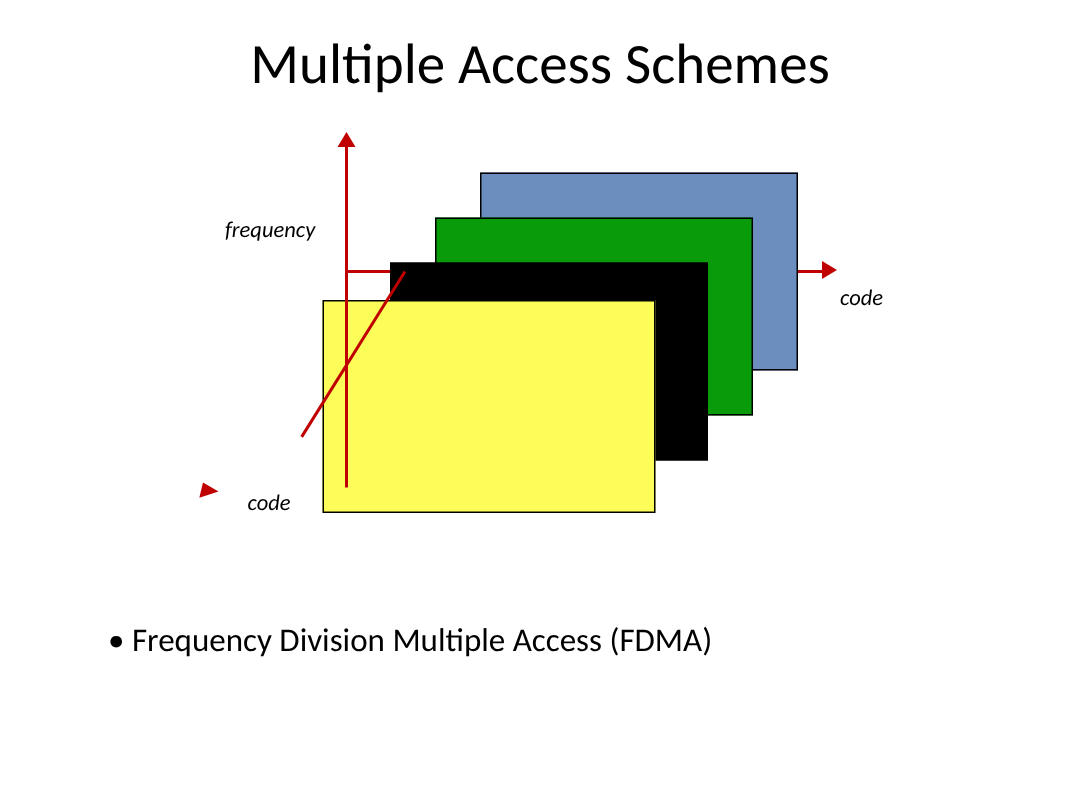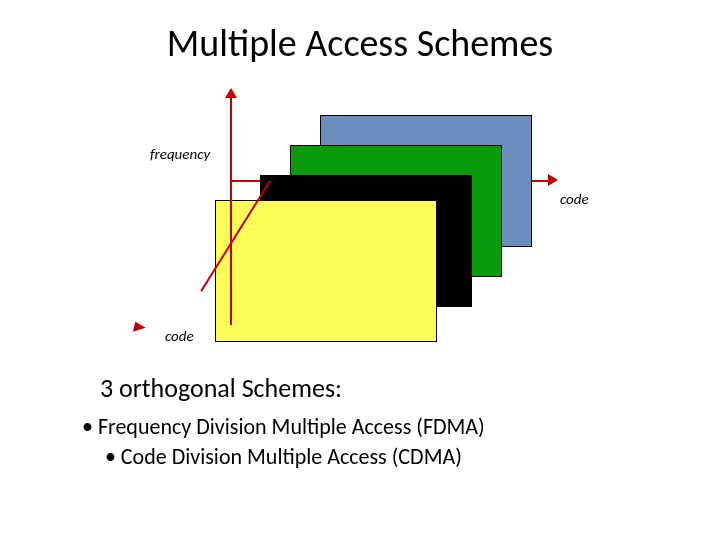--- a/index.html
+++ b/index.html
@@ -105,24 +105,23 @@
   .plane-yellow { left: 105px; top: 110px; width: 220px; height: 140px; background: #fdfd5a; }
   .subheading {
     position: absolute;
     top: 372px;
     left: 100px;
     font-size: 26px;
   }
   .bullets {
     position: absolute;
     top: 412px;
-    left: 82px;
+    left: 72px;
     font-size: 22px;
     line-height: 1.35;
-    text-align: center;
   }
   .bullets .row::before {
     content: "• ";
   }
 </style>
 </head>
 <body>
 
 <div class="slide">
 
@@ -141,20 +140,18 @@
     <div class="arrow-up"></div>
 
     <div class="axis-code"></div>
     <div class="arrow-code"></div>
 
     <div class="label label-freq">frequency</div>
     <div class="label label-time">code</div>
     <div class="label label-code">code</div>
   </div>
 
-  <div class="subheading">3 orthogonal Schemes:</div>
 
   <div class="bullets">
     <div class="row">Frequency Division Multiple Access (FDMA)</div>
-    <div class="row">Code Division Multiple Access (CDMA)</div>
   </div>
 
 </div>
 
 </body></html>

